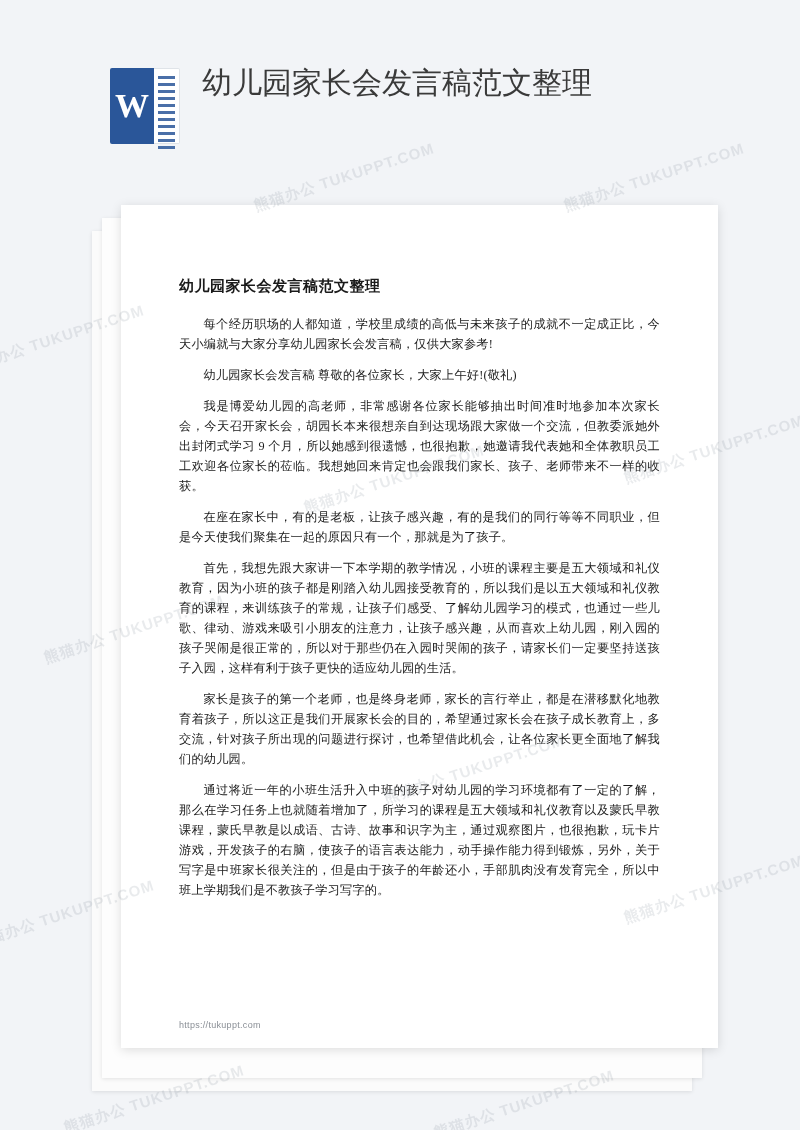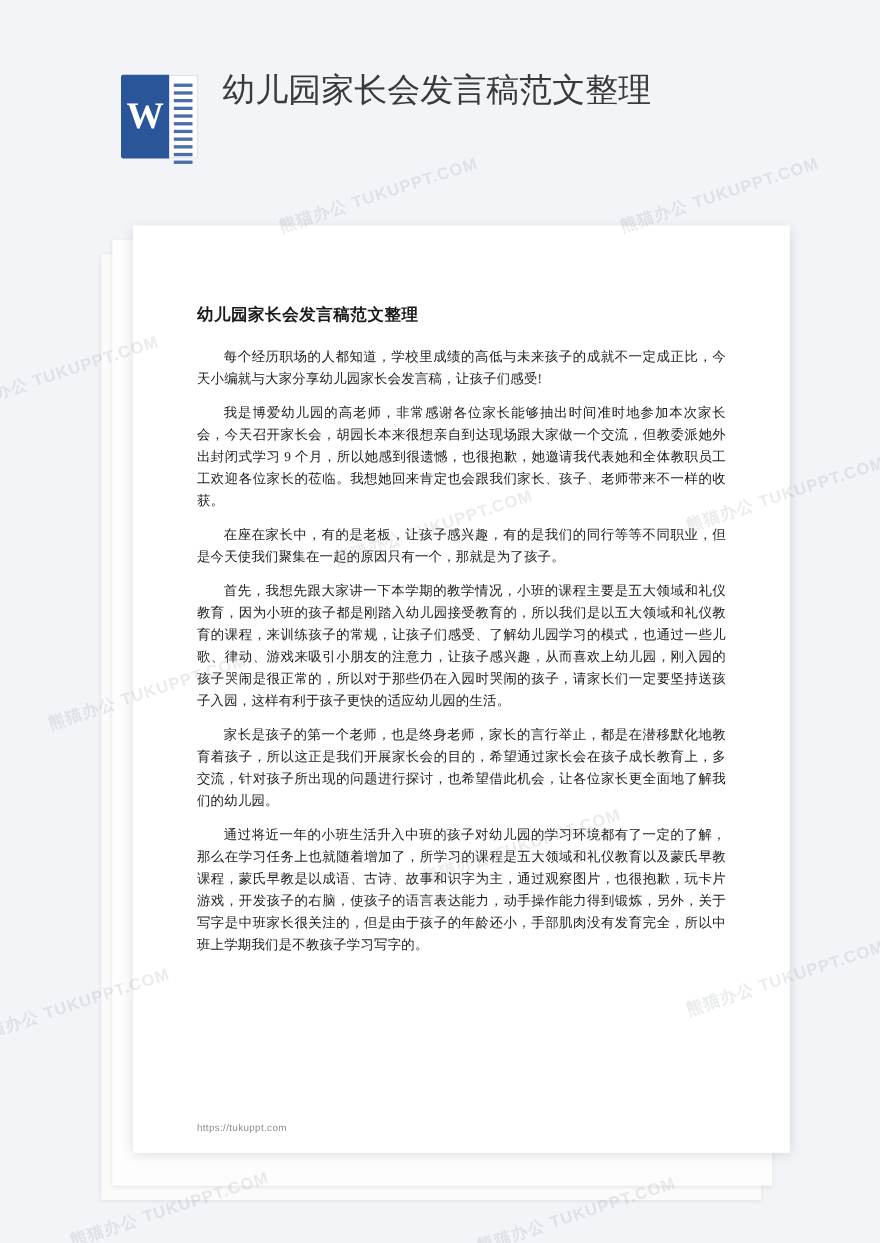--- a/index.html
+++ b/index.html
@@ -190,21 +190,22 @@
   </div>
   <div class="doc-title">幼儿园家长会发言稿范文整理</div>
 </div>
 
 <div class="stack">
   <div class="sheet-back2"></div>
   <div class="sheet-back1"></div>
   <div class="sheet">
     <div class="sheet-inner">
       <h1 class="doc-h1">幼儿园家长会发言稿范文整理</h1>
-      <p class="doc-p">每个经历职场的人都知道，学校里成绩的高低与未来孩子的成就不一定成正比，今天小编就与大家分享幼儿园家长会发言稿，让孩子们感受!</p>
+      <p class="doc-p">每个经历职场的人都知道，学校里成绩的高低与未来孩子的成就不一定成正比，今天小编就与大家分享幼儿园家长会发言稿，仅供大家参考!</p>
+      <p class="doc-p">幼儿园家长会发言稿  尊敬的各位家长，大家上午好!(敬礼)</p>
       <p class="doc-p">我是博爱幼儿园的高老师，非常感谢各位家长能够抽出时间准时地参加本次家长会，今天召开家长会，胡园长本来很想亲自到达现场跟大家做一个交流，但教委派她外出封闭式学习 9 个月，所以她感到很遗憾，也很抱歉，她邀请我代表她和全体教职员工工欢迎各位家长的莅临。我想她回来肯定也会跟我们家长、孩子、老师带来不一样的收获。</p>
       <p class="doc-p">在座在家长中，有的是老板，让孩子感兴趣，有的是我们的同行等等不同职业，但是今天使我们聚集在一起的原因只有一个，那就是为了孩子。</p>
       <p class="doc-p">首先，我想先跟大家讲一下本学期的教学情况，小班的课程主要是五大领域和礼仪教育，因为小班的孩子都是刚踏入幼儿园接受教育的，所以我们是以五大领域和礼仪教育的课程，来训练孩子的常规，让孩子们感受、了解幼儿园学习的模式，也通过一些儿歌、律动、游戏来吸引小朋友的注意力，让孩子感兴趣，从而喜欢上幼儿园，刚入园的孩子哭闹是很正常的，所以对于那些仍在入园时哭闹的孩子，请家长们一定要坚持送孩子入园，这样有利于孩子更快的适应幼儿园的生活。</p>
       <p class="doc-p">家长是孩子的第一个老师，也是终身老师，家长的言行举止，都是在潜移默化地教育着孩子，所以这正是我们开展家长会的目的，希望通过家长会在孩子成长教育上，多交流，针对孩子所出现的问题进行探讨，也希望借此机会，让各位家长更全面地了解我们的幼儿园。</p>
       <p class="doc-p">通过将近一年的小班生活升入中班的孩子对幼儿园的学习环境都有了一定的了解，那么在学习任务上也就随着增加了，所学习的课程是五大领域和礼仪教育以及蒙氏早教课程，蒙氏早教是以成语、古诗、故事和识字为主，通过观察图片，也很抱歉，玩卡片游戏，开发孩子的右脑，使孩子的语言表达能力，动手操作能力得到锻炼，另外，关于写字是中班家长很关注的，但是由于孩子的年龄还小，手部肌肉没有发育完全，所以中班上学期我们是不教孩子学习写字的。</p>
     </div>
     <div class="doc-url">https://tukuppt.com</div>
   </div>
 </div>
 

